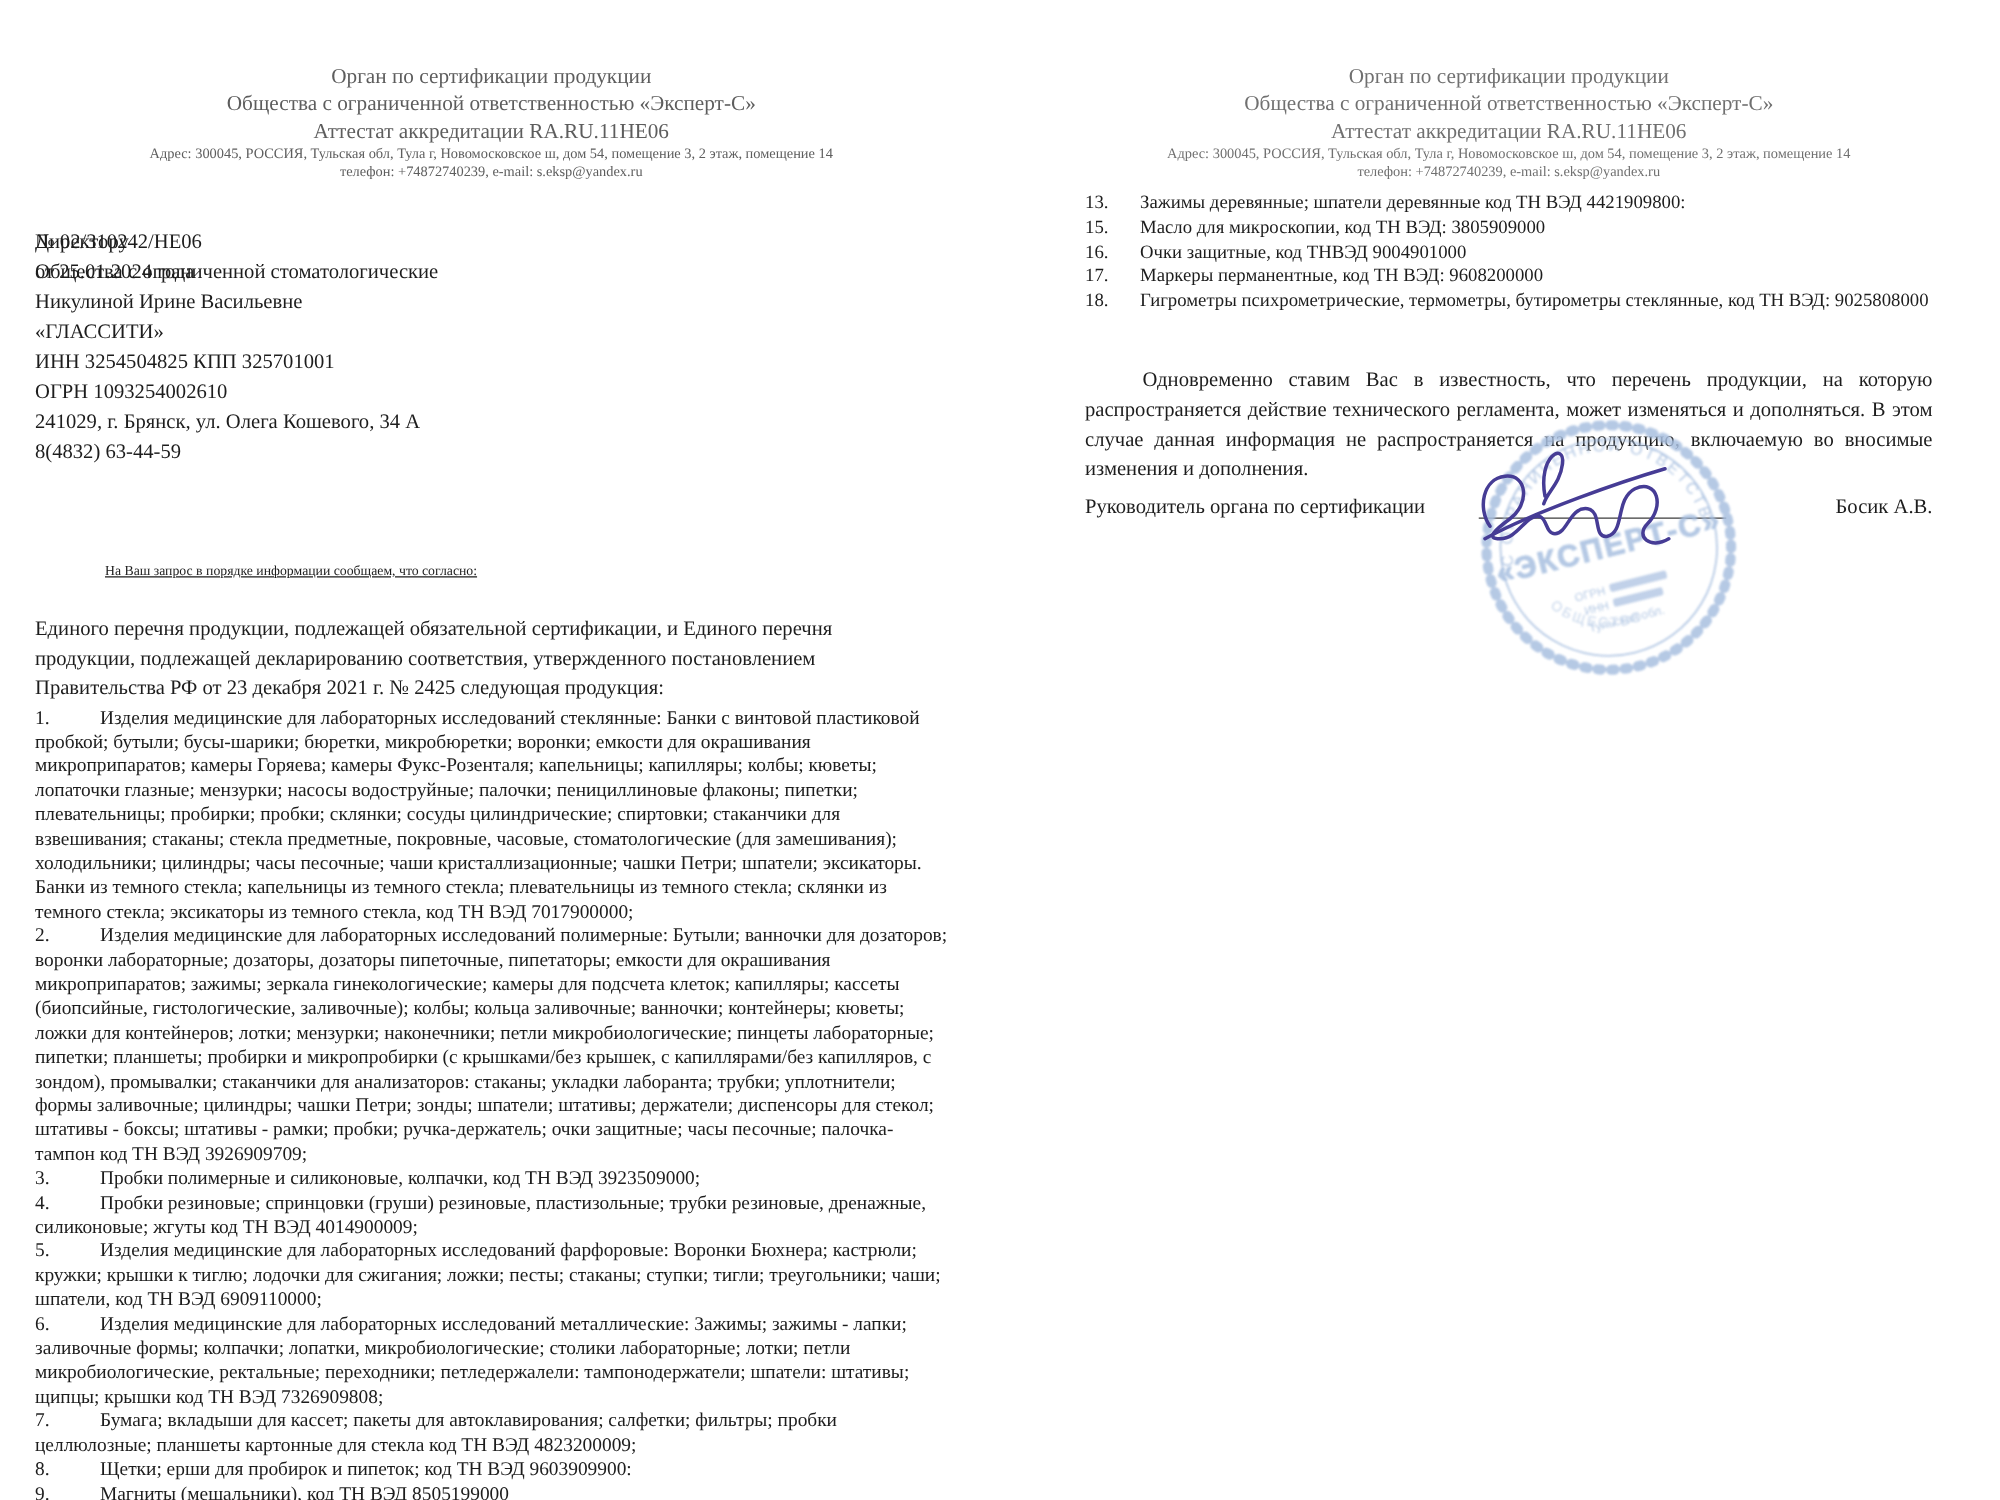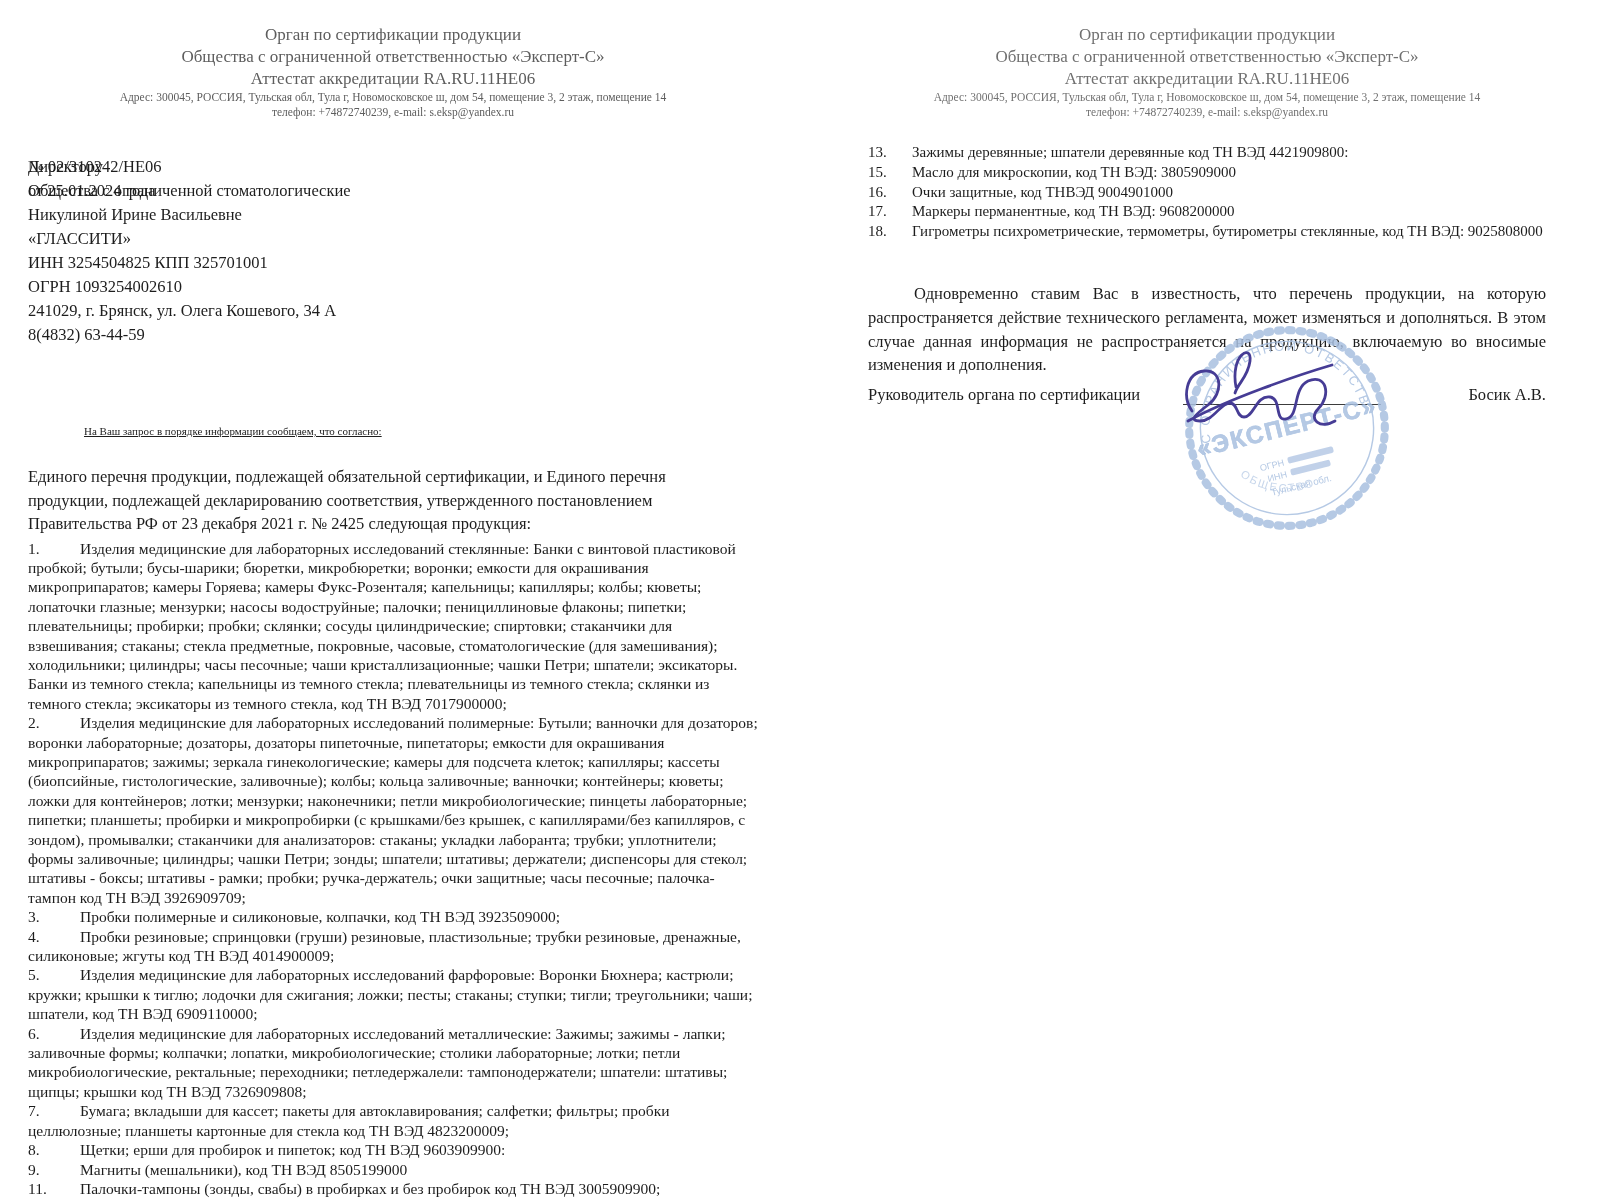--- a/index.html
+++ b/index.html
@@ -2,36 +2,36 @@
 <html lang="ru" style="--stamp-blue: #a9c0e0; --ink: #463c95;"><head>
 <meta charset="utf-8">
 <style>
   html,body{margin:0;padding:0;background:#ffffff;}
   body{width:1600px;height:1200px;font-family:"Liberation Serif","DejaVu Serif",serif;color:#1d1d1d;}
   .canvas{position:relative;width:1600px;height:1200px;background:#ffffff;overflow:hidden;}
   .page{position:absolute;top:0;}
   .page-1{left:28px;width:730px;}
   .page-2{left:868px;width:678px;}
 
-  .org-header{text-align:center;padding-top:24px;color:#5d5d5d;}
+  .org-header{text-align:center;padding-top:50px;color:#5d5d5d;}
   .page-2 .org-header{color:#707070;}
   .oh-main{font-size:17px;line-height:22px;}
   .oh-sub{font-size:11.5px;line-height:14.5px;}
 
   .ref-addr{position:relative;margin-top:36px;min-height:228px;font-size:16.5px;line-height:24px;}
   .ref-block{position:absolute;left:0;top:0;}
   .addressee{text-align:left;}
 
   .intro{margin:36px 0 0 0;text-indent:56px;font-size:11px;line-height:24px;text-decoration:underline;}
   .legal{margin:22px 16px 0 0;font-size:16.5px;line-height:23.5px;}
 
   .items{margin-top:3px;font-size:15.5px;line-height:19.4px;}
   .item{margin:0;}
   .item .num{display:inline-block;width:52px;}
-  .page-2 .items{margin-top:24px;font-size:15px;line-height:19.8px;}
+  .page-2 .items{margin-top:8px;font-size:15px;line-height:19.8px;}
   .page-2 .item .num{width:44px;}
 
   .conclusion{margin-top:40px;font-size:16.5px;line-height:23.8px;text-align:justify;}
   .conclusion p{margin:0;text-indent:46px;}
 
   .sig-area{position:relative;height:320px;font-size:16.5px;}
   .sig-role{position:absolute;left:0;top:8px;}
   .sig-name{position:absolute;right:0;top:8px;}
   .sig-line{position:absolute;left:315px;top:27px;width:198px;border-top:1.4px solid #3c3c3c;}
 

